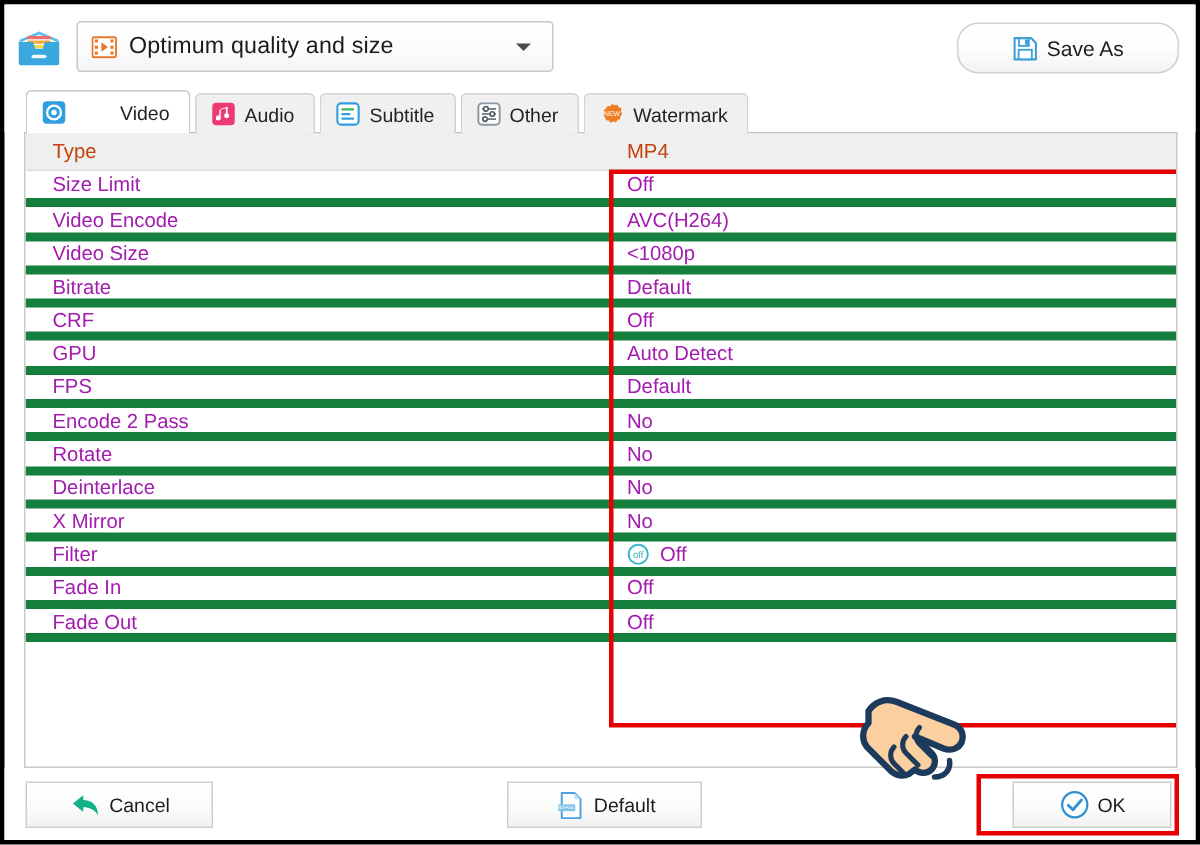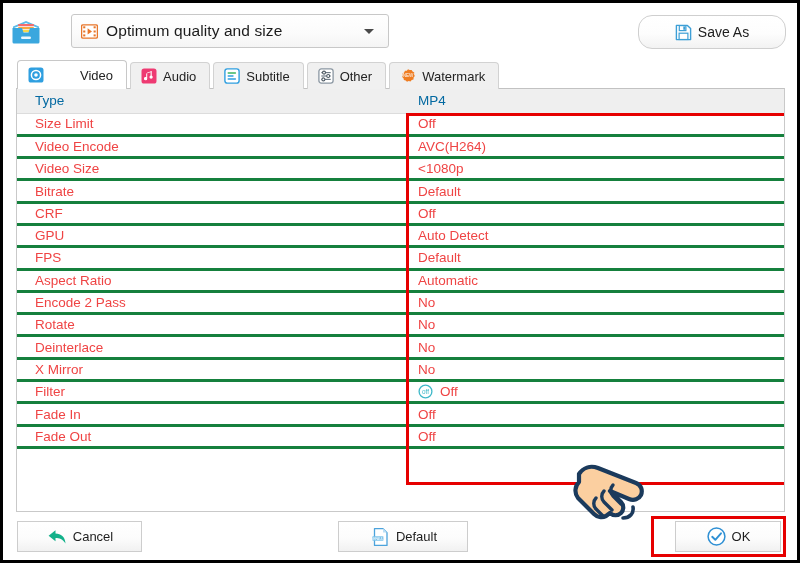--- a/index.html
+++ b/index.html
@@ -25,21 +25,20 @@
 
   
   #top-bar {
     height: 56px;
     flex: 0 0 56px;
     display: flex;
     align-items: center;
     padding: 0 8px 0 6px;
     background: #ffffff;
     position: relative;
-    gap: 20px;
   }
 
   #app-logo {
     width: 34px; height: 34px;
     flex: 0 0 34px;
     margin-right: 8px;
     position: relative;
   }
 
   #profile-select {
@@ -145,33 +144,33 @@
   table#settings-table {
     width: 100%;
     border-collapse: collapse;
     table-layout: fixed;
   }
   table#settings-table col.c-type { width: 390px; }
   #settings-table thead th {
     background: #efefef;
     font-weight: normal;
     font-size: 13.5px;
-    color: #0369a1;
+    color: #c2410c;
     text-align: left;
     height: 24px;
     padding: 0 0 0 18px;
     border-bottom: 1px solid #dcdcdc;
   }
   #settings-table thead th.h-val { padding-left: 11px; }
   #settings-table tbody td {
     height: 22.3px;
     font-size: 13.5px;
-    color: #ef4444;
+    color: #a21caf;
     padding: 0 0 0 18px;
-    border-bottom: 3px solid #15803d;
+    border-bottom: 6px solid #15803d;
     background: #ffffff;
     white-space: nowrap;
     overflow: hidden;
   }
   #settings-table tbody td.v-cell {
     padding-left: 11px;
   }
   .filter-cell { display: flex; align-items: center; gap: 7px; }
 
   
@@ -382,24 +381,20 @@
             <td>CRF</td>
             <td class="v-cell">Off</td>
           </tr>
           <tr>
             <td>GPU</td>
             <td class="v-cell">Auto Detect</td>
           </tr>
           <tr>
             <td>FPS</td>
             <td class="v-cell">Default</td>
-          </tr>
-          <tr>
-            <td>Aspect Ratio</td>
-            <td class="v-cell">Automatic</td>
           </tr>
           <tr>
             <td>Encode 2 Pass</td>
             <td class="v-cell">No</td>
           </tr>
           <tr>
             <td>Rotate</td>
             <td class="v-cell">No</td>
           </tr>
           <tr>

